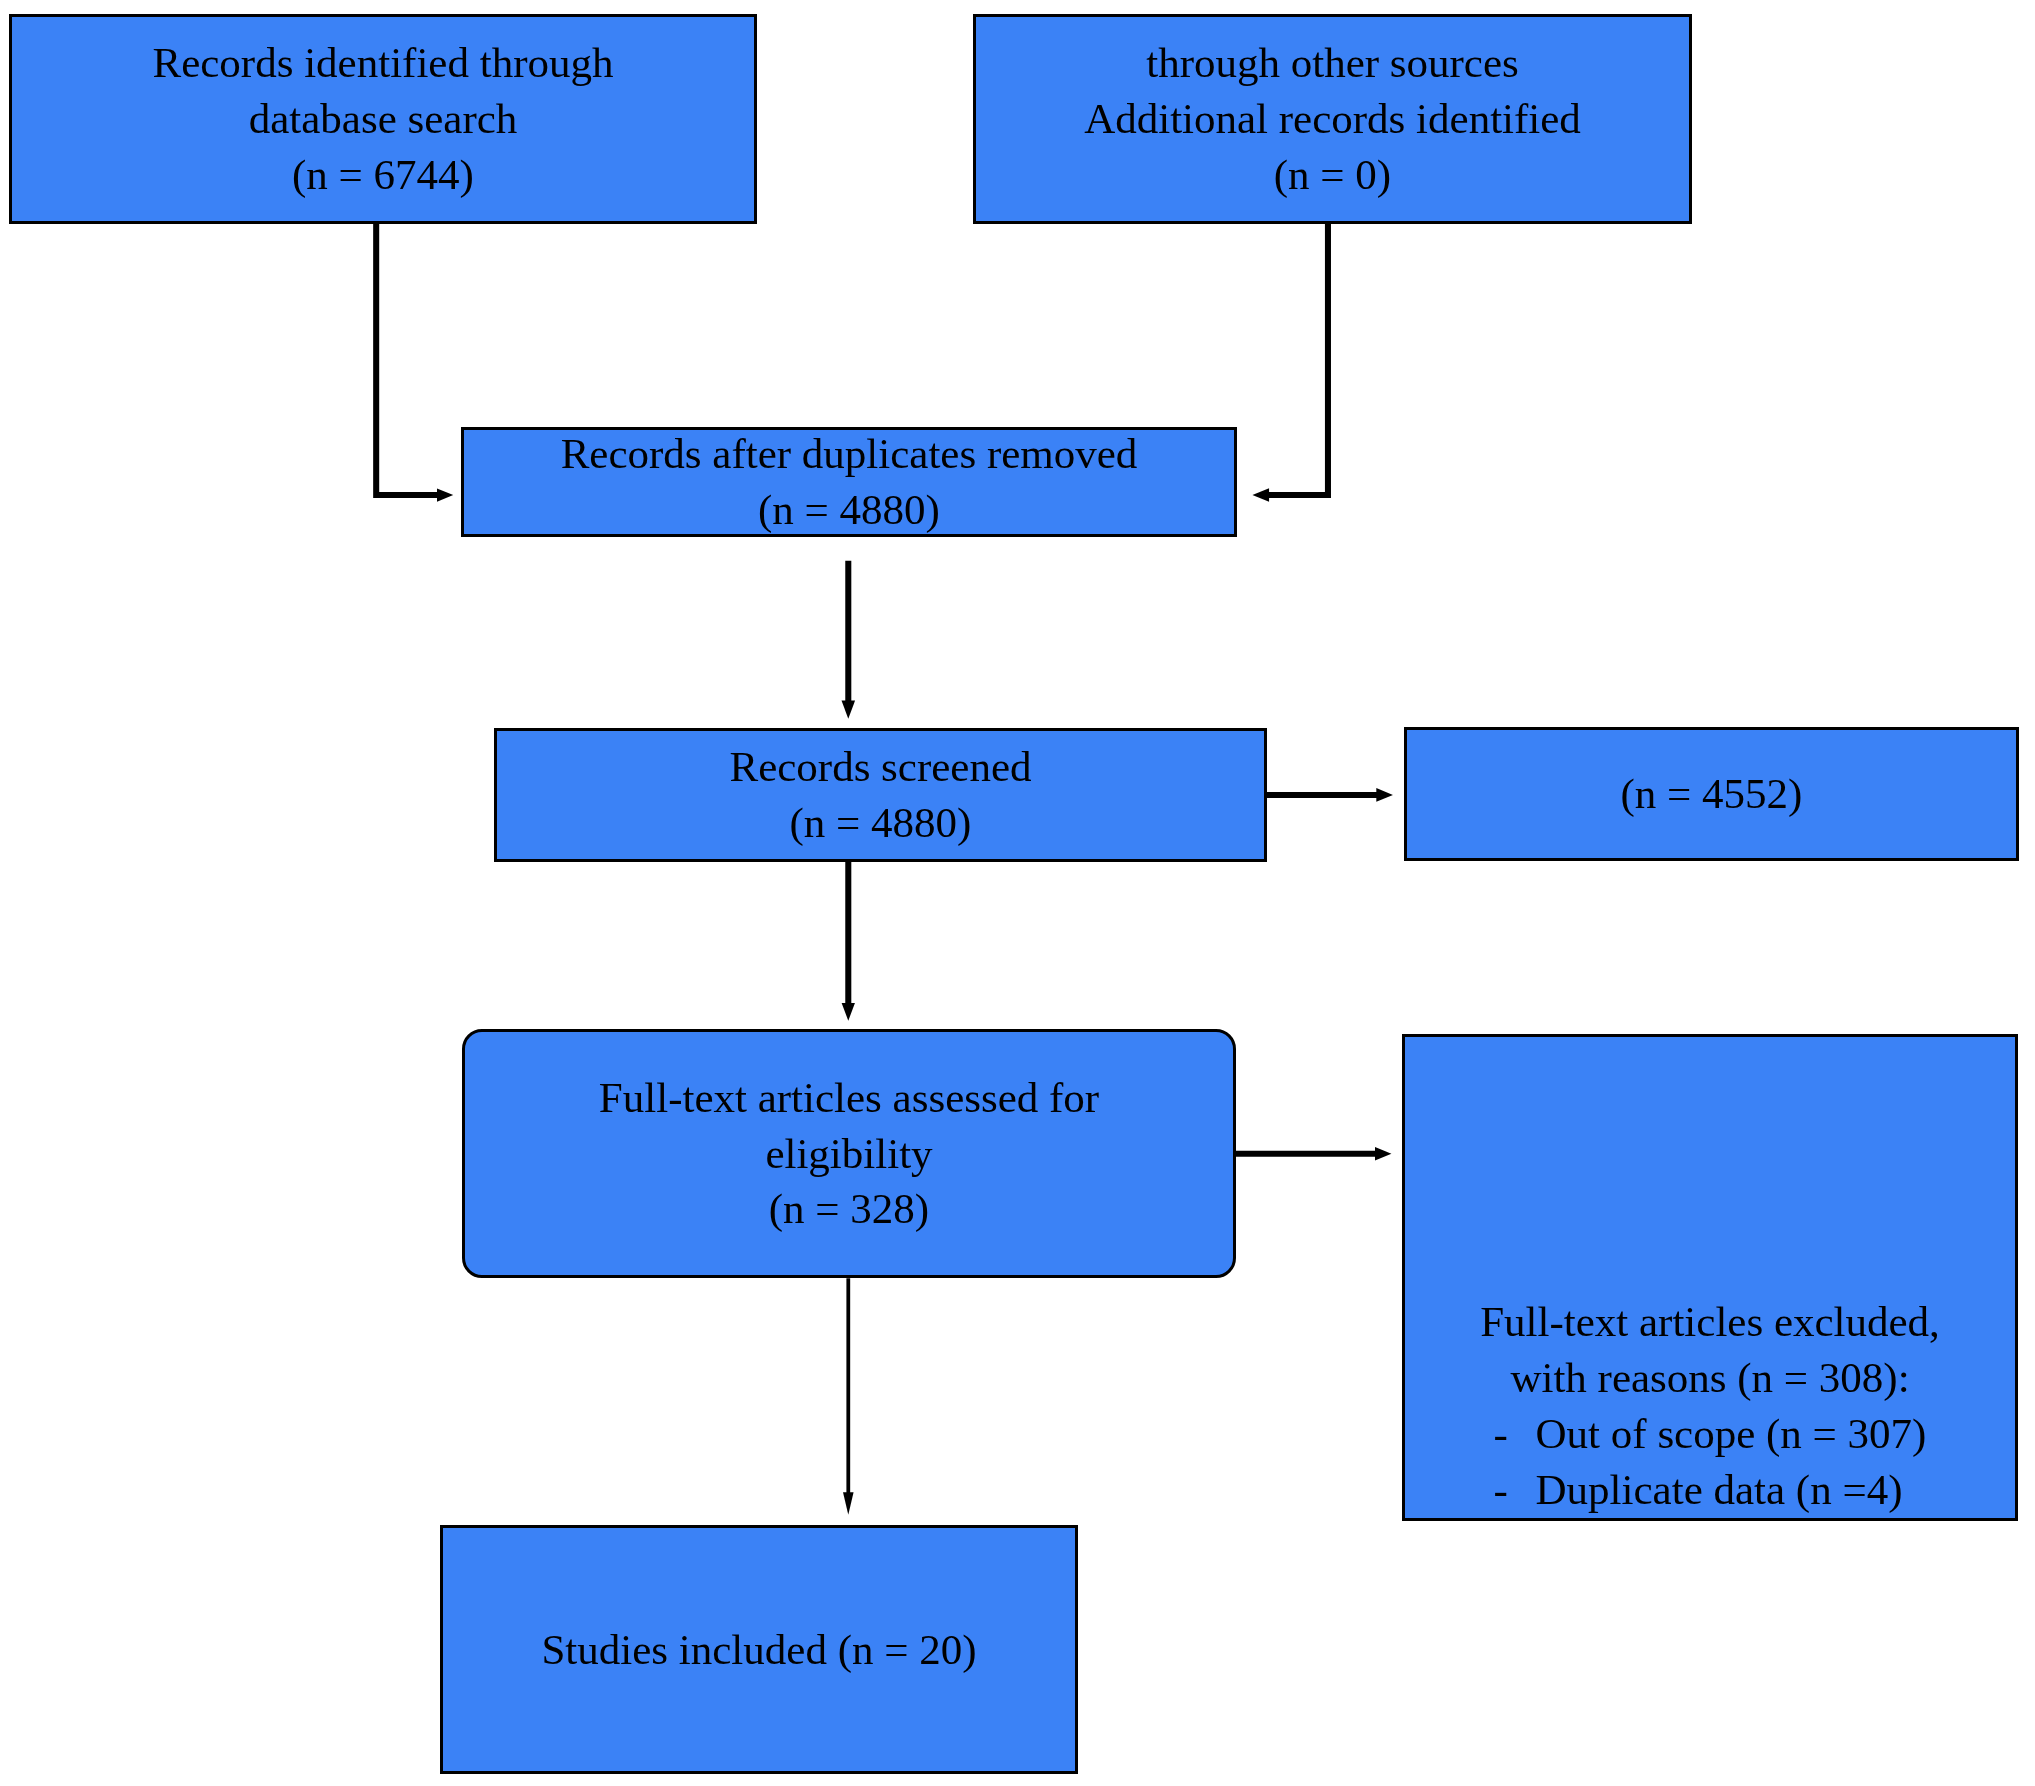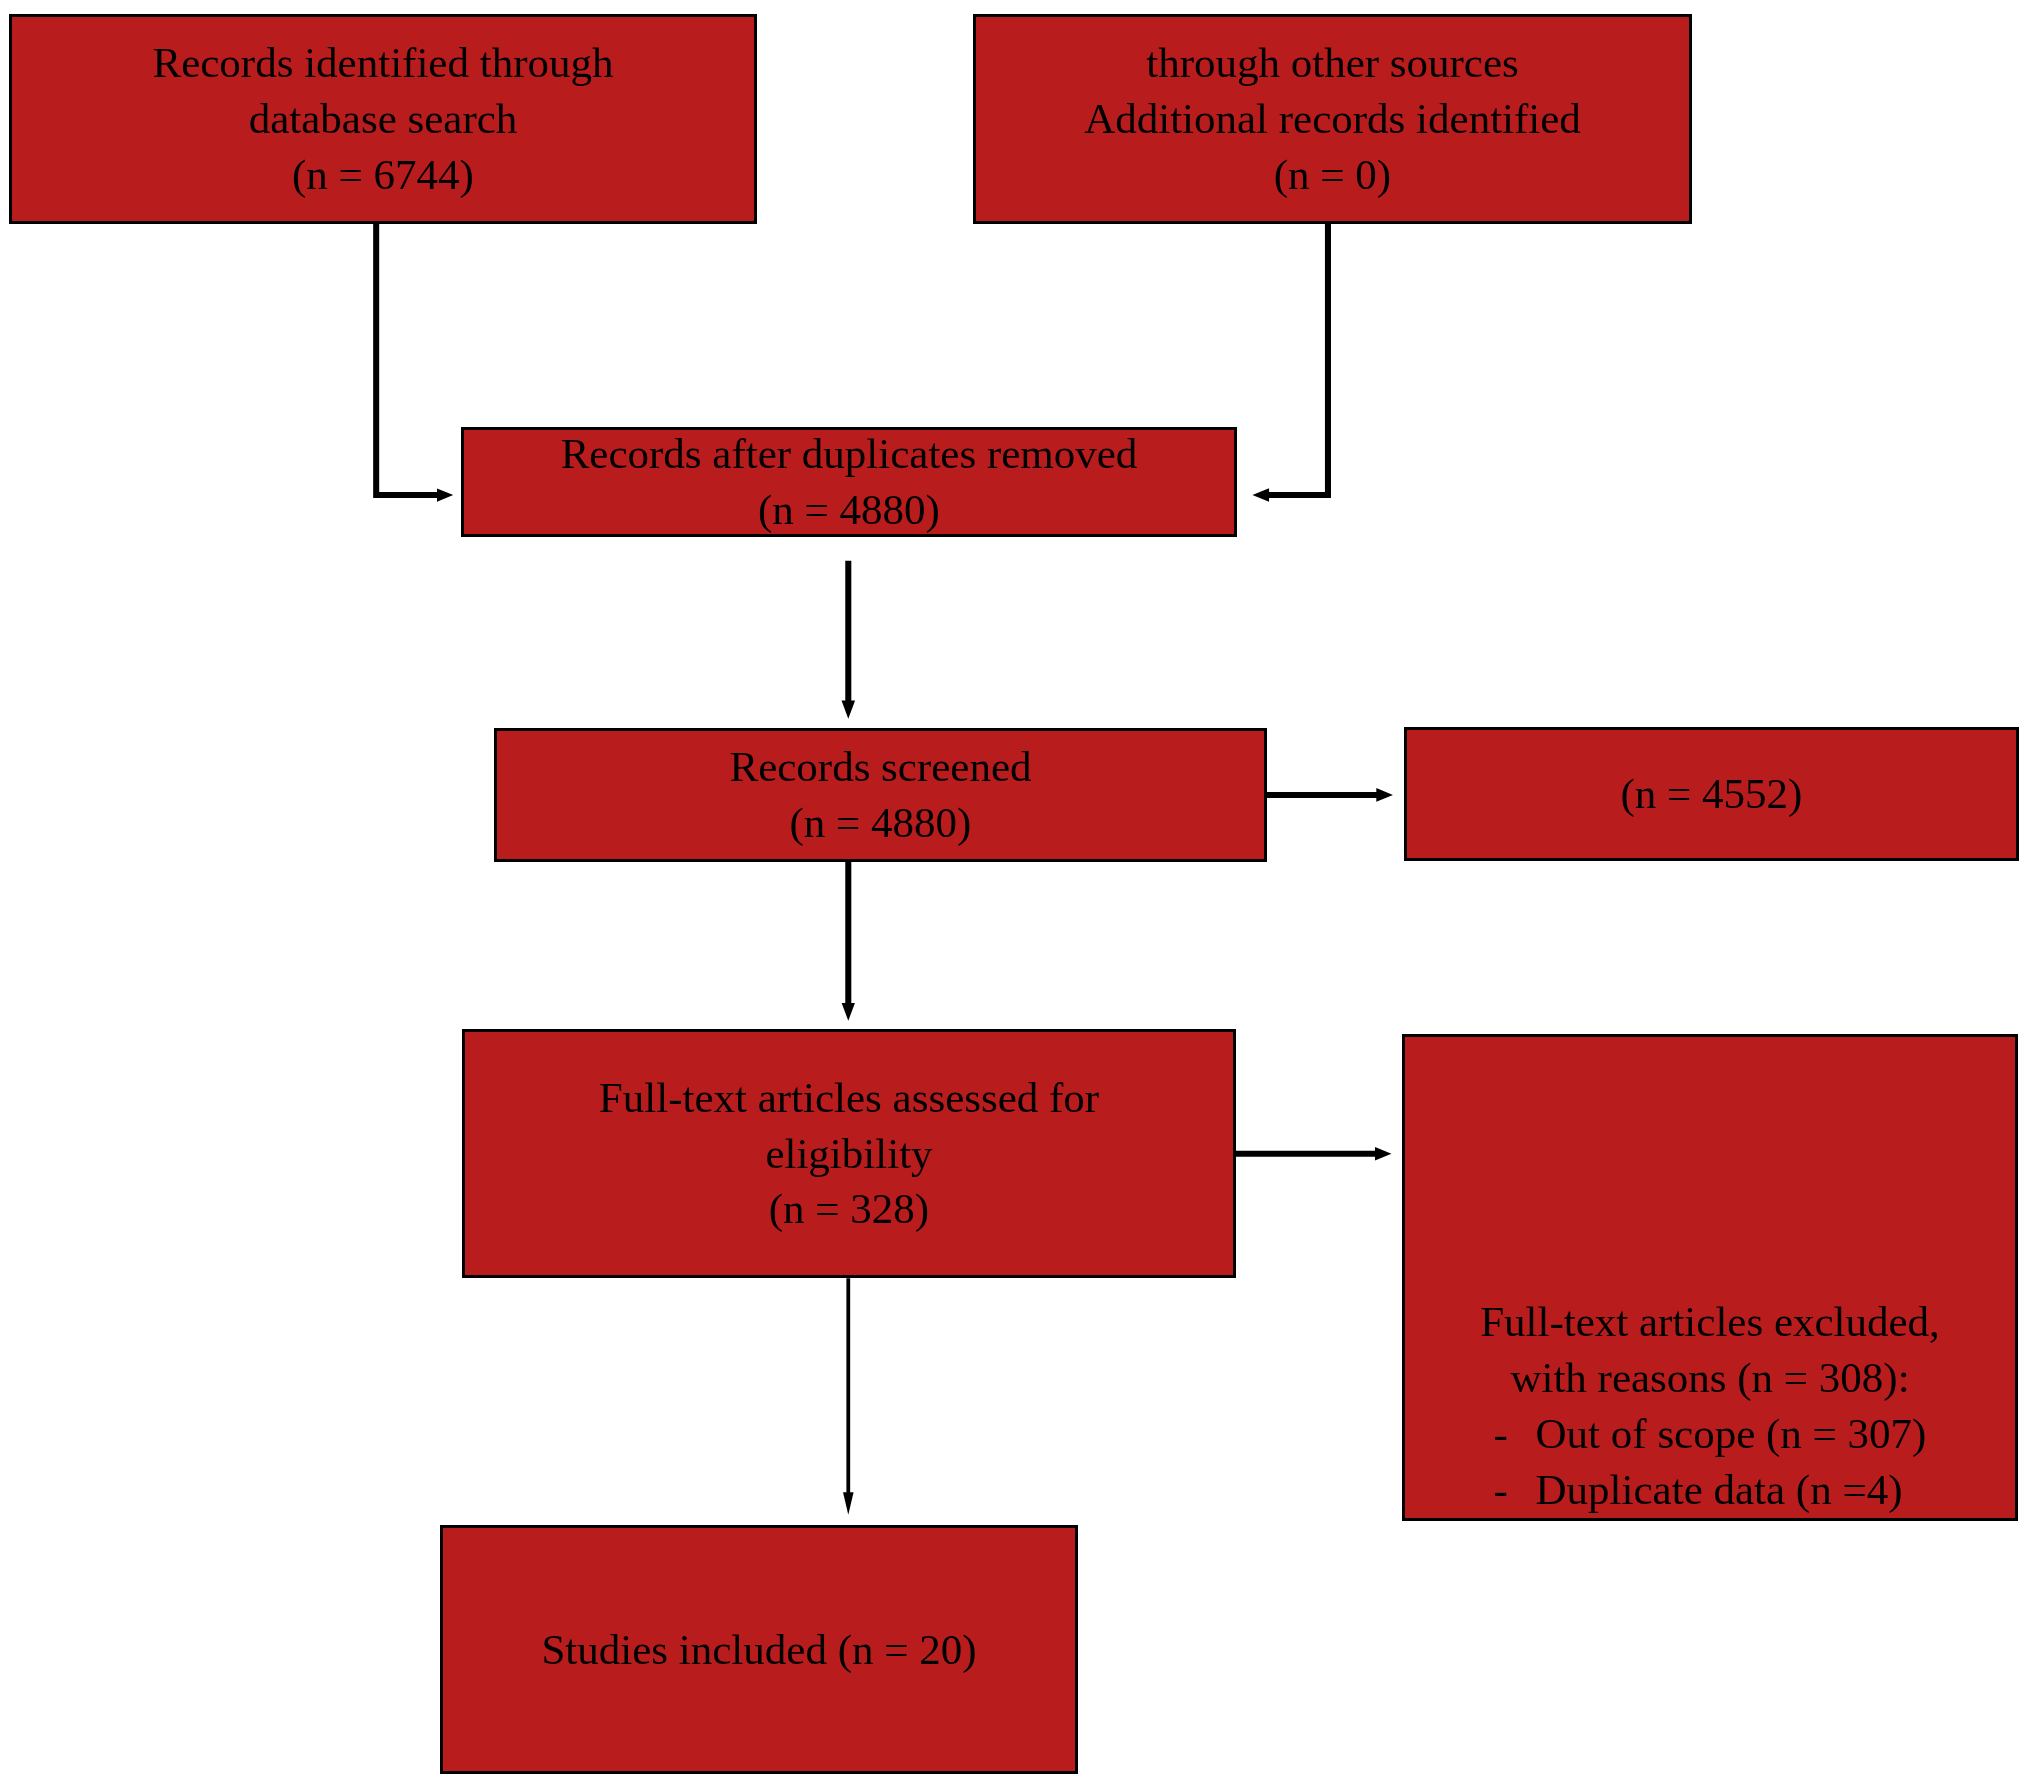--- a/index.html
+++ b/index.html
@@ -22,42 +22,42 @@
     left: 0;
     top: 0;
     width: 2035px;
     height: 1787px;
     pointer-events: none;
   }
   .flow-box {
     position: absolute;
     box-sizing: border-box;
     border: 3px solid #000000;
-    background: #b91c1c;
+    background: #3b82f6;
     display: flex;
     flex-direction: column;
     align-items: center;
     justify-content: center;
     text-align: center;
     line-height: 1.30;
     font-size: 43px;
     padding: 0 13.6px;
     z-index: 2;
   }
   .flow-box .line {
     display: block;
     white-space: nowrap;
   }
   
   #box-db-search      { left: 9px;   top: 13.6px;   width: 748px;  height: 210px; }
   #box-other-sources  { left: 973px; top: 13.6px;   width: 719px;  height: 210px; }
   #box-dedup          { left: 461px;  top: 427px;  width: 776px; height: 110px; }
   #box-screened       { left: 462px;  top: 728px;  width: 773px; height: 134px; margin-left: 32px; }
   #box-rec-excluded   { left: 1404px; top: 727px;  width: 615px;  height: 134px; }
-  #box-fulltext       { left: 462px;  top: 1029px; width: 774px; height: 249px; }
+  #box-fulltext       { left: 462px;  top: 1029px; width: 774px; height: 249px; border-radius: 20px; }
   #box-ft-excluded    { left: 1402px; top: 1034px; width: 616px;  height: 487px;
                         justify-content: flex-end; padding-top: 74px; }
   #box-included       { left: 440px;  top: 1525px; width: 638px; height: 249px; }
 
   
   .excl-header {
     display: block;
     text-align: center;
     white-space: nowrap;
   }

